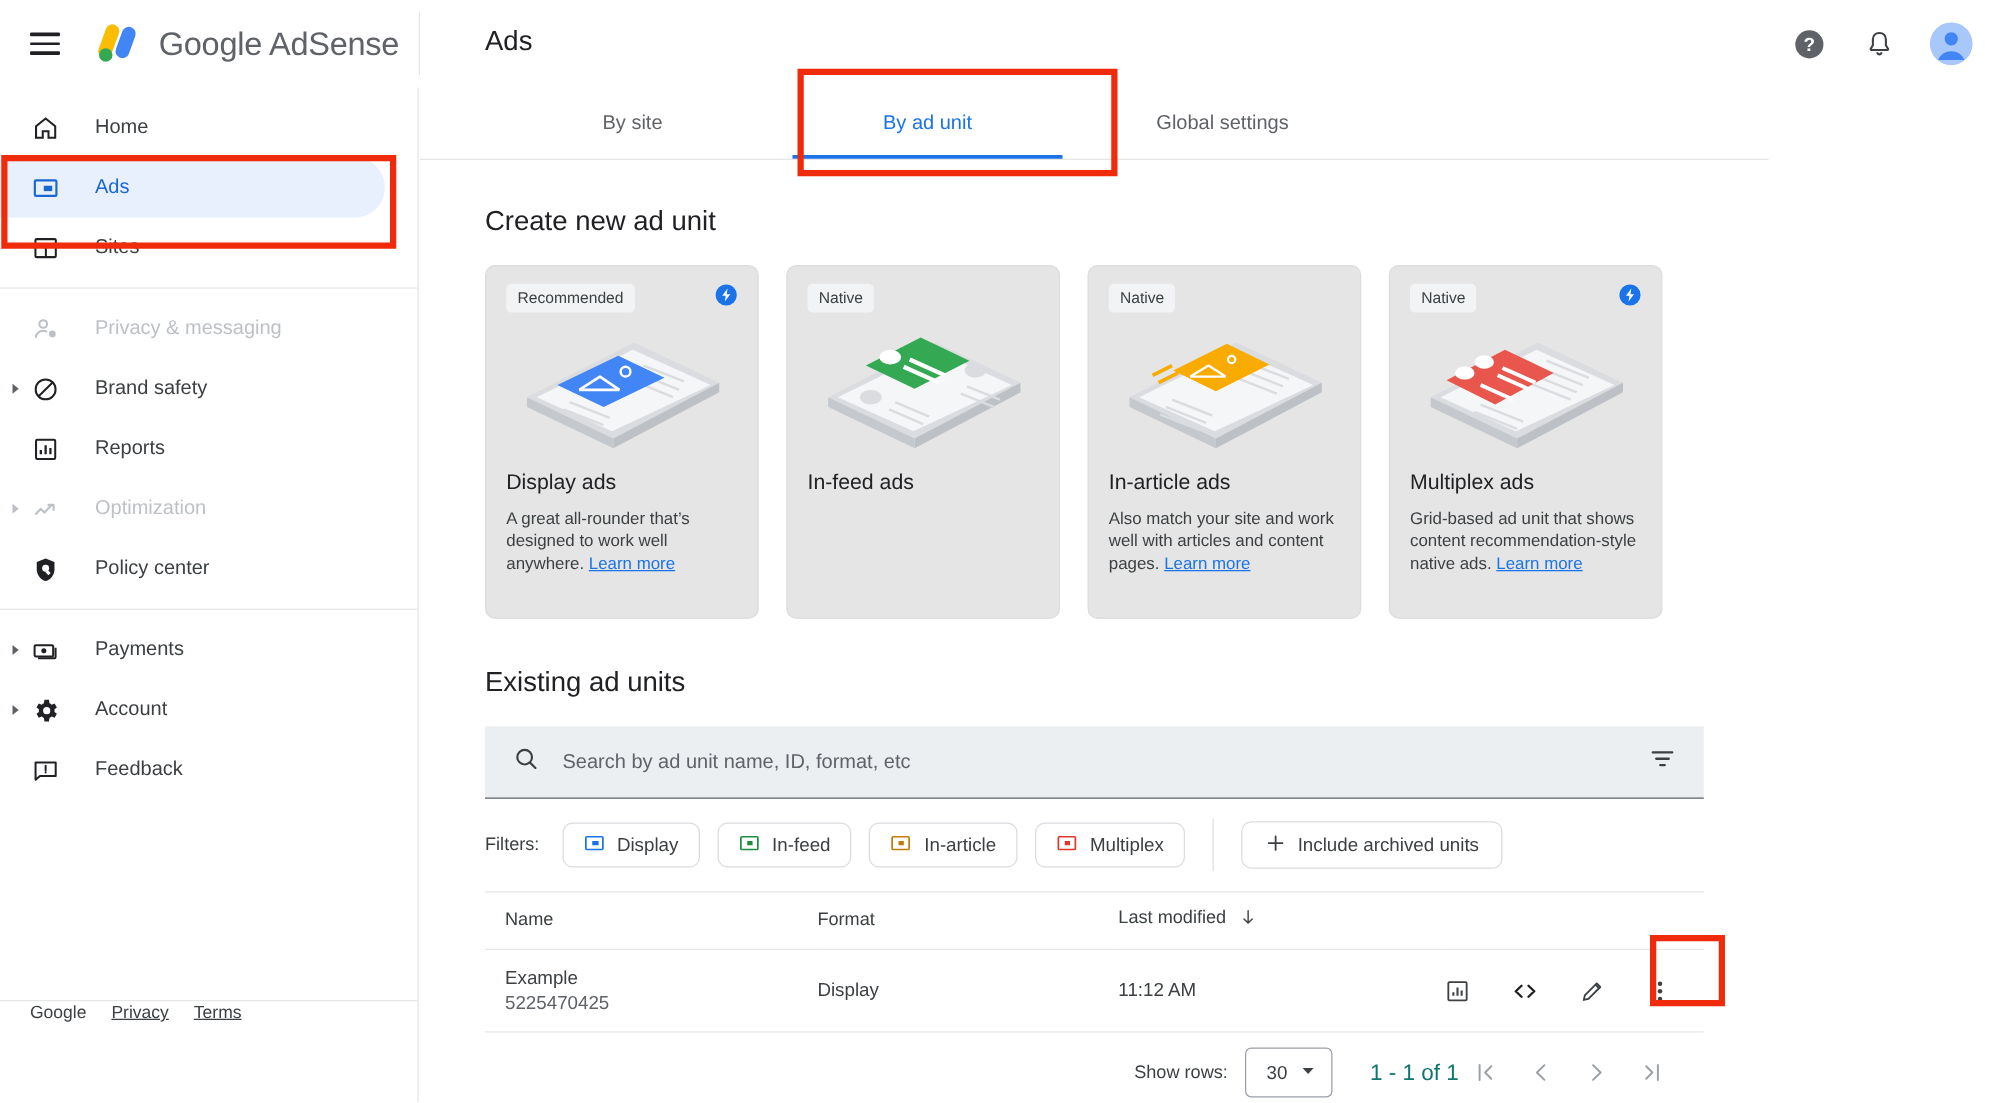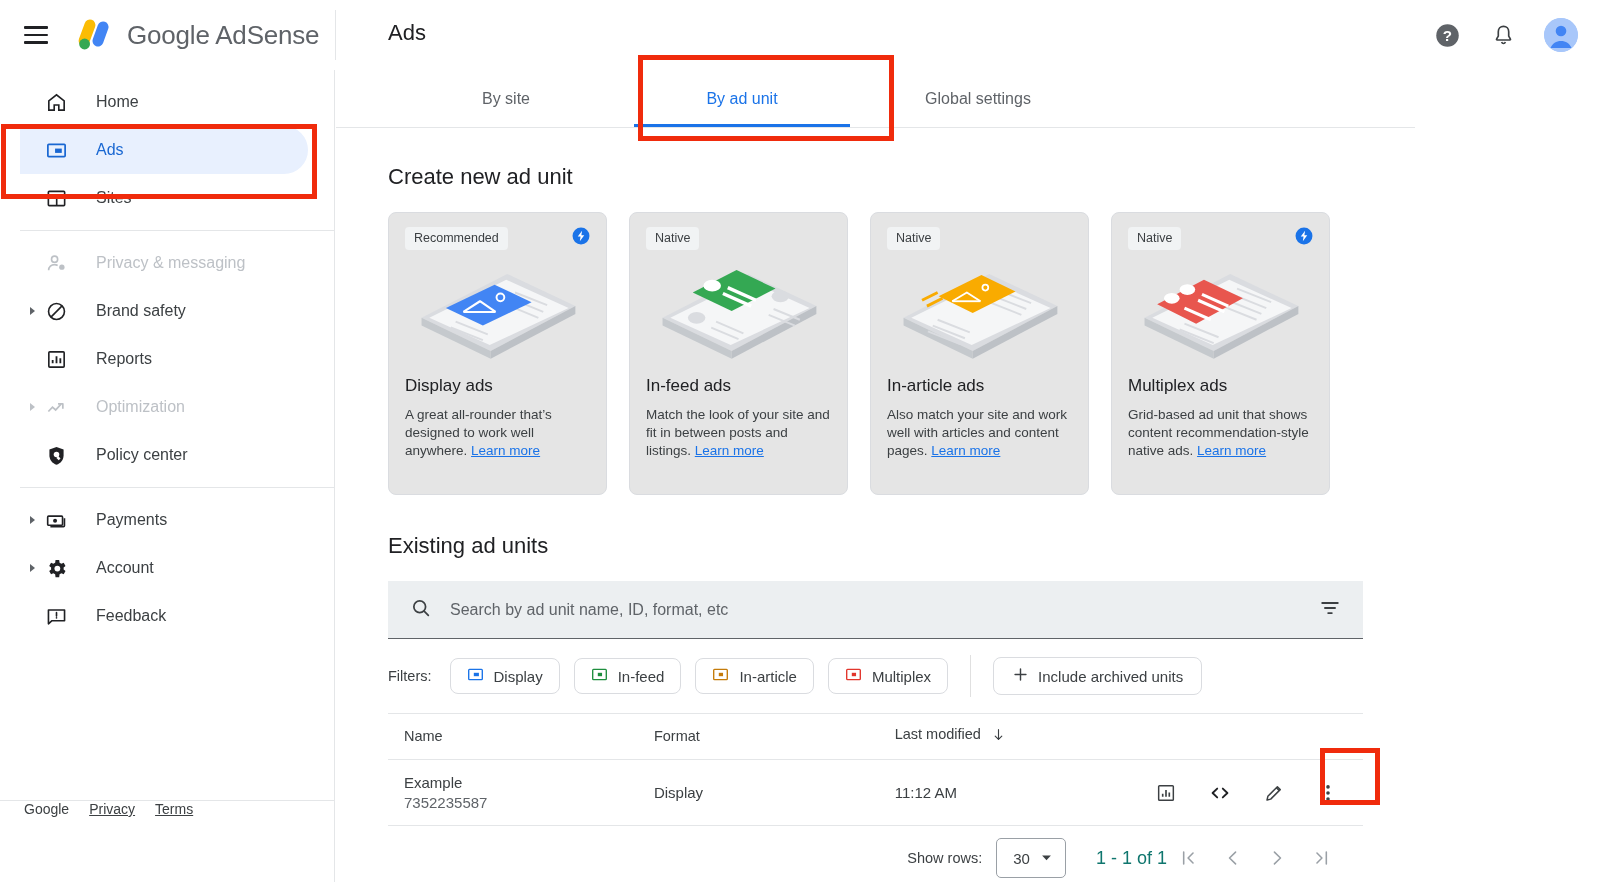--- a/index.html
+++ b/index.html
@@ -38,21 +38,21 @@
   }
   .icon-btn { width: 30px; height: 30px; display: flex; align-items: center; justify-content: center; cursor: pointer; }
   .avatar {
     width: 34px; height: 34px; border-radius: 50%; background: #a8c7fa;
     display:flex; align-items:center; justify-content:center; overflow:hidden; cursor:pointer;
   }
 
   
   .sidebar {
     position: absolute; top: 70px; left: 0; width: 335px; height: 812px;
-    border-right: 1px solid #e4e6e8; background: #fff; padding-left: 20px;
+    border-right: 1px solid #e4e6e8; background: #fff;
   }
   .nav-group { padding: 8px 0; }
   .nav-divider { height: 1px; background: #e4e6e8; margin: 0; }
   .nav-item {
     position: relative; display: flex; align-items: center; height: 48px;
     padding-left: 24px; cursor: pointer; font-size: 16px; color: #3c4043;
     border-radius: 0 24px 24px 0; margin-right: 26px;
   }
   .nav-item .nav-icon { width: 24px; height: 24px; margin-right: 28px; flex: 0 0 24px;
     display: flex; align-items: center; justify-content: center; }
@@ -427,24 +427,20 @@
                   <path d="M126 59 L153 70"></path>
               </g>
               <ellipse cx="52" cy="62" rx="9" ry="6" fill="#dadce0"></ellipse>
               <g stroke="#dadce0" stroke-width="2">
                 <path d="M72 66 L100 78"></path>
                   <path d="M67 72 L95 84"></path>
               </g>
             </svg>
           </div>
           <div class="card-title">In-feed ads</div>
-          <div class="card-desc">
-            <span>Match the look of your site and fit in between posts and listings.</span>
-            <a href="#">Learn more</a>
-          </div>
         </div>
 
         <div class="card">
           <div class="card-top">
             <span class="chip">Native</span>
           </div>
           <div class="card-art">
             <svg width="190" height="108" viewBox="0 0 190 108">
               <path d="M17 62 L105 17 L175 50 L88 96 Z" fill="#dadce0"></path>
               <path d="M17 62 L88 96 L88 104 L17 70 Z" fill="#c5c9cd"></path>
@@ -599,21 +595,21 @@
                 </svg>
               </span>
             </th>
             <th class="col-actions"></th>
           </tr>
         </thead>
         <tbody>
           <tr>
             <td class="col-name">
               <div class="unit-name">Example</div>
-              <div class="unit-id">7352235587</div>
+              <div class="unit-id">5225470425</div>
             </td>
             <td class="col-format">Display</td>
             <td class="col-modified">11:12 AM</td>
             <td class="col-actions">
               <div class="row-actions">
                 <span class="row-action">
                   <svg width="22" height="22" viewBox="0 0 24 24" fill="none" stroke="#3c4043" stroke-width="1.6">
                     <rect x="4" y="4" width="16" height="16" rx="1"></rect>
                     <path d="M8.4 16v-3.2M12 16V8.8M15.6 16v-4.6" stroke-width="1.8"></path>
                   </svg>

